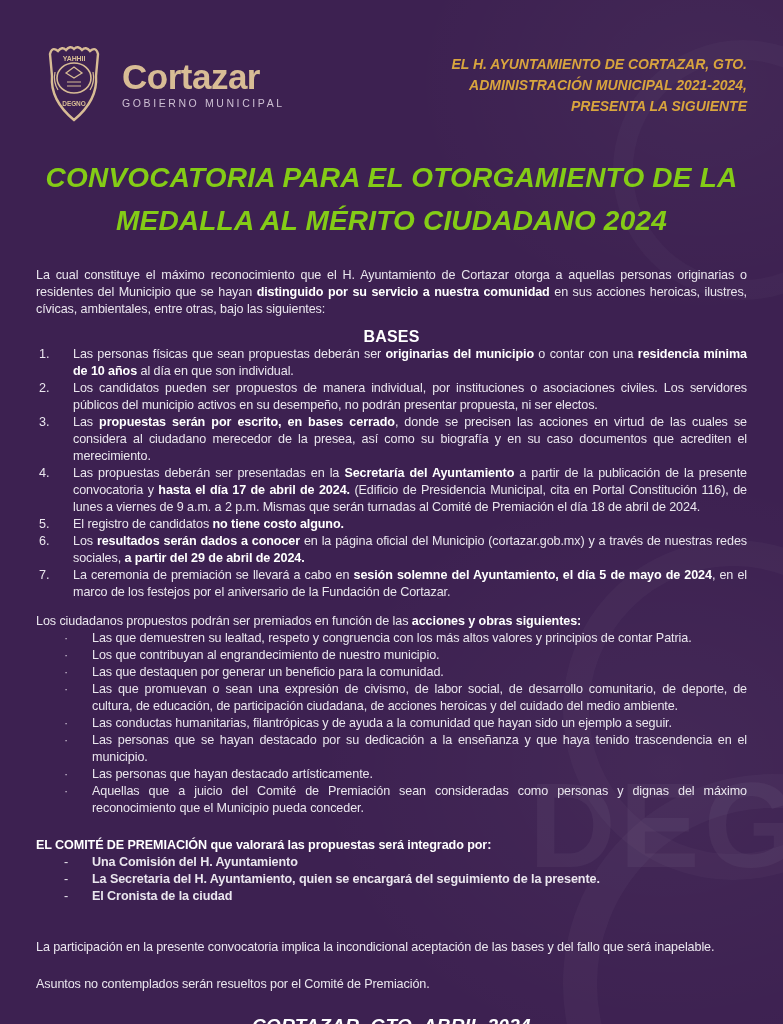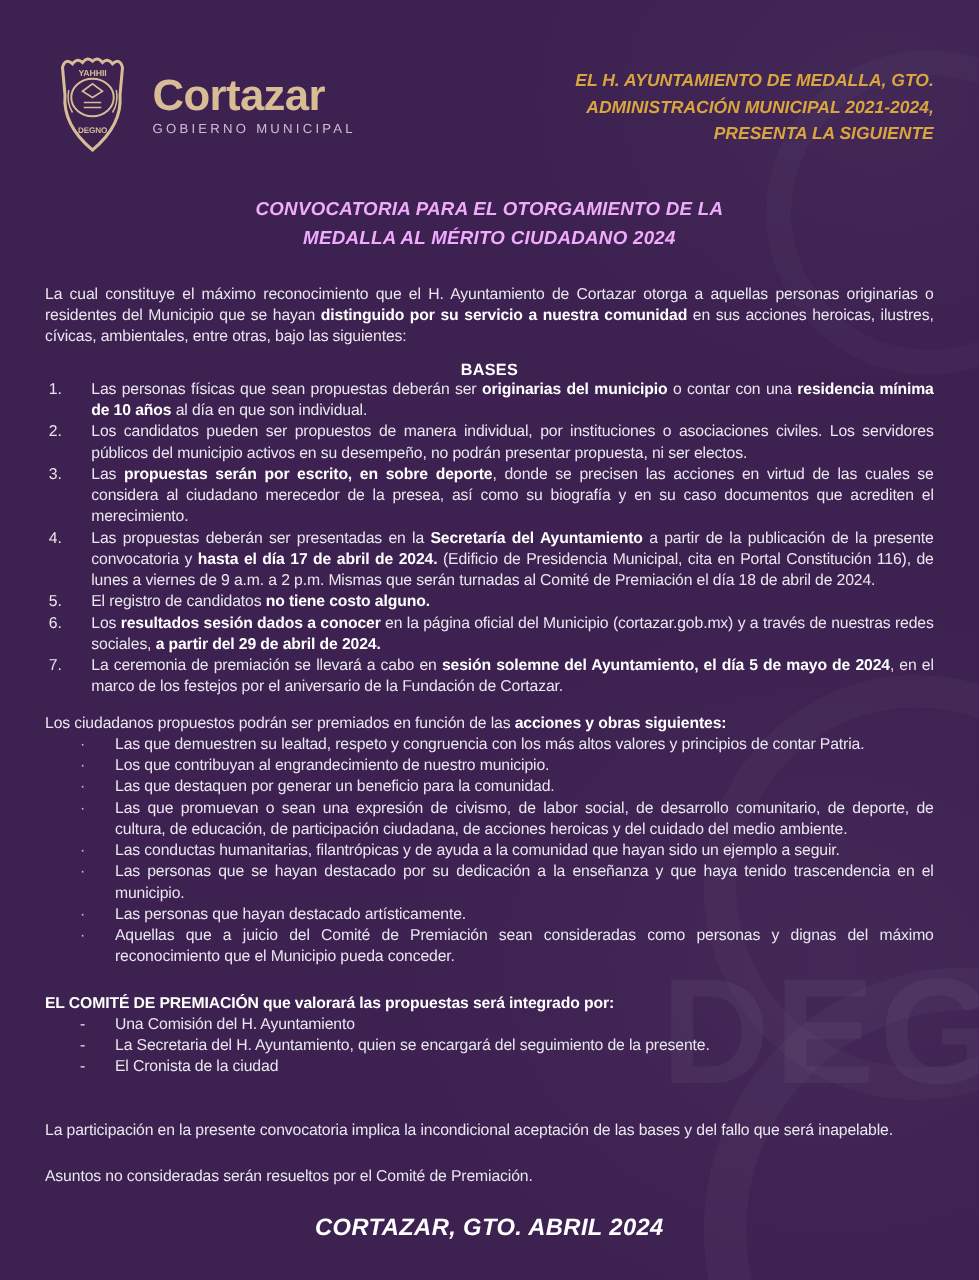--- a/index.html
+++ b/index.html
@@ -54,54 +54,54 @@
     font-size:10.5px;color:#cdbfd3;letter-spacing:2.6px;margin-top:2px;
   }
   .header-right{
     text-align:right;color:var(--gold);
     font-weight:800;font-style:italic;
     font-size:14px;line-height:1.5;margin-top:12px;letter-spacing:0;
   }
 
   
   .title{
-    text-align:center;color:#f0abfc;font-weight:800;font-style:italic;
-    font-size:15px;line-height:1.55;margin-top:30px;letter-spacing:0.2px;
+    text-align:center;color:#84cc16;font-weight:800;font-style:italic;
+    font-size:28px;line-height:1.55;margin-top:30px;letter-spacing:0.2px;
   }
 
   
   .intro{margin-top:24px;line-height:1.35;text-align:justify;}
 
   .bd{font-weight:700;color:var(--white);}
 
   
   .bases-header{
     text-align:center;font-weight:700;color:var(--white);
-    font-size:13px;margin-top:10px;letter-spacing:0.2px;
+    font-size:16px;margin-top:10px;letter-spacing:0.2px;
   }
   ol.bases{list-style:none;}
   ol.bases li{
     display:flex;line-height:1.35;
   }
   ol.bases .num{flex:0 0 37px;padding-left:3px;}
   ol.bases .itext{flex:1;text-align:justify;}
 
   
   .awards-intro{margin-top:12px;line-height:1.35;}
   ul.awards{list-style:none;}
   ul.awards li{display:flex;line-height:1.35;}
   ul.awards .mark{flex:0 0 28px;margin-left:28px;text-align:left;color:#cfc4d6;}
   ul.awards .itext{flex:1;text-align:justify;}
 
   
   .committee-header{margin-top:20px;line-height:1.35;}
   ul.committee{list-style:none;}
   ul.committee li{display:flex;line-height:1.35;}
   ul.committee .mark{flex:0 0 28px;margin-left:28px;}
-  ul.committee .itext{flex:1;}
+  ul.committee .itext{flex:1;font-weight:bold;}
 
   
   .closing1{margin-top:34px;line-height:1.35;text-align:justify;}
   .closing2{margin-top:20px;line-height:1.35;}
 
   
   .footer{
     text-align:center;color:var(--white);font-weight:800;font-style:italic;
     font-size:19px;margin-top:22px;letter-spacing:0.3px;
   }
@@ -126,21 +126,21 @@
         <path d="M15 30 q-2 10 3 18 M53 30 q2 10 -3 18" fill="none" stroke="#d8bc95" stroke-width="1.2"></path>
         <text x="34" y="19" text-anchor="middle" font-size="7" font-weight="bold" fill="#d8bc95">YAHHII</text>
         <text x="34" y="64" text-anchor="middle" font-size="6.5" font-weight="bold" fill="#d8bc95">DEGNO</text>
       </svg>
       <div class="brandtext">
         <div class="brand">Cortazar</div>
         <div class="brand-sub">GOBIERNO MUNICIPAL</div>
       </div>
     </div>
     <div class="header-right">
-      <div>EL H. AYUNTAMIENTO DE MEDALLA, GTO.</div>
+      <div>EL H. AYUNTAMIENTO DE CORTAZAR, GTO.</div>
       <div>ADMINISTRACIÓN MUNICIPAL 2021-2024,</div>
       <div>PRESENTA LA SIGUIENTE</div>
     </div>
   </div>
 
   <div class="title">
     <div>CONVOCATORIA PARA EL OTORGAMIENTO DE LA</div>
     <div>MEDALLA AL MÉRITO CIUDADANO 2024</div>
   </div>
 
@@ -154,36 +154,36 @@
         <span class="itext"><span>Las personas físicas que sean propuestas deberán ser </span><span class="bd">originarias del municipio</span><span> o contar con una </span><span class="bd">residencia mínima de 10 años</span><span> al día en que son individual.</span></span>
       </li>
 
       <li>
         <span class="num">2.</span>
         <span class="itext"><span>Los candidatos pueden ser propuestos de manera individual, por instituciones o asociaciones civiles. Los servidores públicos del municipio activos en su desempeño, no podrán presentar propuesta, ni ser electos.</span></span>
       </li>
 
       <li>
         <span class="num">3.</span>
-        <span class="itext"><span>Las </span><span class="bd">propuestas serán por escrito, en sobre deporte</span><span>, donde se precisen las acciones en virtud de las cuales se considera al ciudadano merecedor de la presea, así como su biografía y en su caso documentos que acrediten el merecimiento.</span></span>
+        <span class="itext"><span>Las </span><span class="bd">propuestas serán por escrito, en bases cerrado</span><span>, donde se precisen las acciones en virtud de las cuales se considera al ciudadano merecedor de la presea, así como su biografía y en su caso documentos que acrediten el merecimiento.</span></span>
       </li>
 
       <li>
         <span class="num">4.</span>
         <span class="itext"><span>Las propuestas deberán ser presentadas en la </span><span class="bd">Secretaría del Ayuntamiento</span><span> a partir de la publicación de la presente convocatoria y </span><span class="bd">hasta el día 17 de abril de 2024.</span><span> (Edificio de Presidencia Municipal, cita en Portal Constitución 116), de lunes a viernes de 9 a.m. a 2 p.m.  Mismas que serán turnadas al Comité de Premiación el día 18 de abril de 2024.</span></span>
       </li>
 
       <li>
         <span class="num">5.</span>
         <span class="itext"><span>El registro de candidatos </span><span class="bd">no tiene costo alguno.</span></span>
       </li>
 
       <li>
         <span class="num">6.</span>
-        <span class="itext"><span>Los </span><span class="bd">resultados sesión dados a conocer</span><span> en la página oficial del Municipio (cortazar.gob.mx)  y a través de nuestras redes sociales, </span><span class="bd">a partir del 29 de abril de 2024.</span></span>
+        <span class="itext"><span>Los </span><span class="bd">resultados serán dados a conocer</span><span> en la página oficial del Municipio (cortazar.gob.mx)  y a través de nuestras redes sociales, </span><span class="bd">a partir del 29 de abril de 2024.</span></span>
       </li>
 
       <li>
         <span class="num">7.</span>
         <span class="itext"><span>La ceremonia de premiación se llevará a cabo en </span><span class="bd">sesión solemne del Ayuntamiento, el día 5 de mayo de 2024</span><span>, en el marco de los festejos por el aniversario de la Fundación de Cortazar.</span></span>
       </li>
     </ol>
 
   <p class="awards-intro"><span>Los ciudadanos propuestos podrán ser premiados en función de las </span><span class="bd">acciones y obras siguientes:</span></p>
   <ul class="awards">
@@ -242,17 +242,17 @@
         <span class="itext">La Secretaria del H. Ayuntamiento, quien se encargará del seguimiento de la presente.</span>
       </li>
 
       <li>
         <span class="mark">-</span>
         <span class="itext">El Cronista de la ciudad</span>
       </li>
     </ul>
 
   <p class="closing1">La participación en la presente convocatoria implica la incondicional aceptación de las bases y del fallo que será inapelable.</p>
-  <p class="closing2">Asuntos no consideradas serán resueltos por el Comité de Premiación.</p>
+  <p class="closing2">Asuntos no contemplados serán resueltos por el Comité de Premiación.</p>
 
   <div class="footer">CORTAZAR, GTO. ABRIL 2024</div>
 
 </div>
 
 </body></html>

